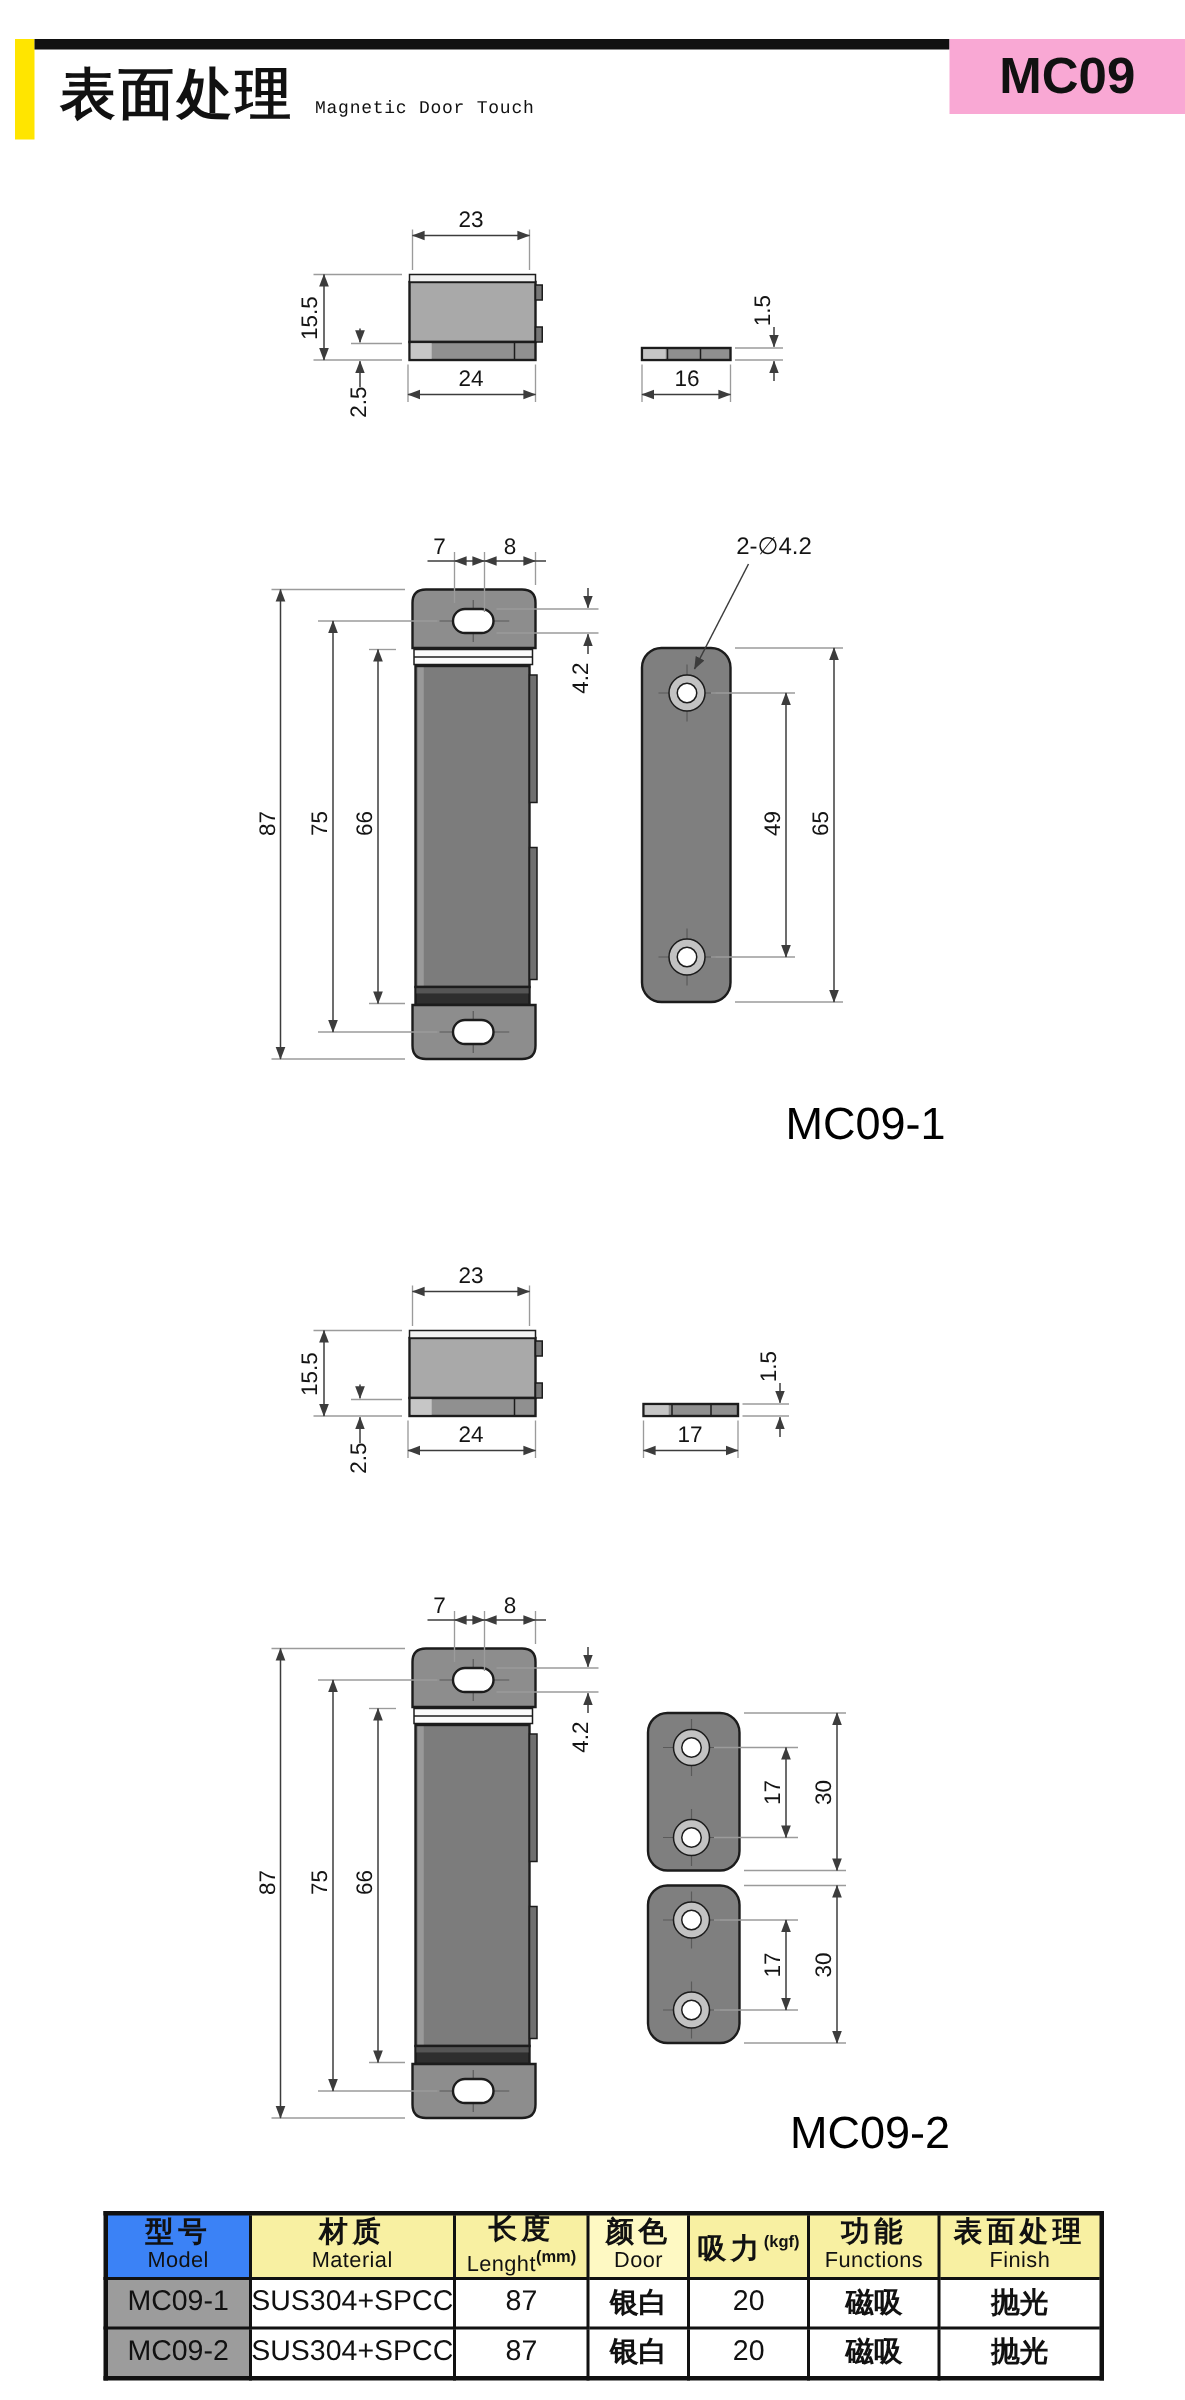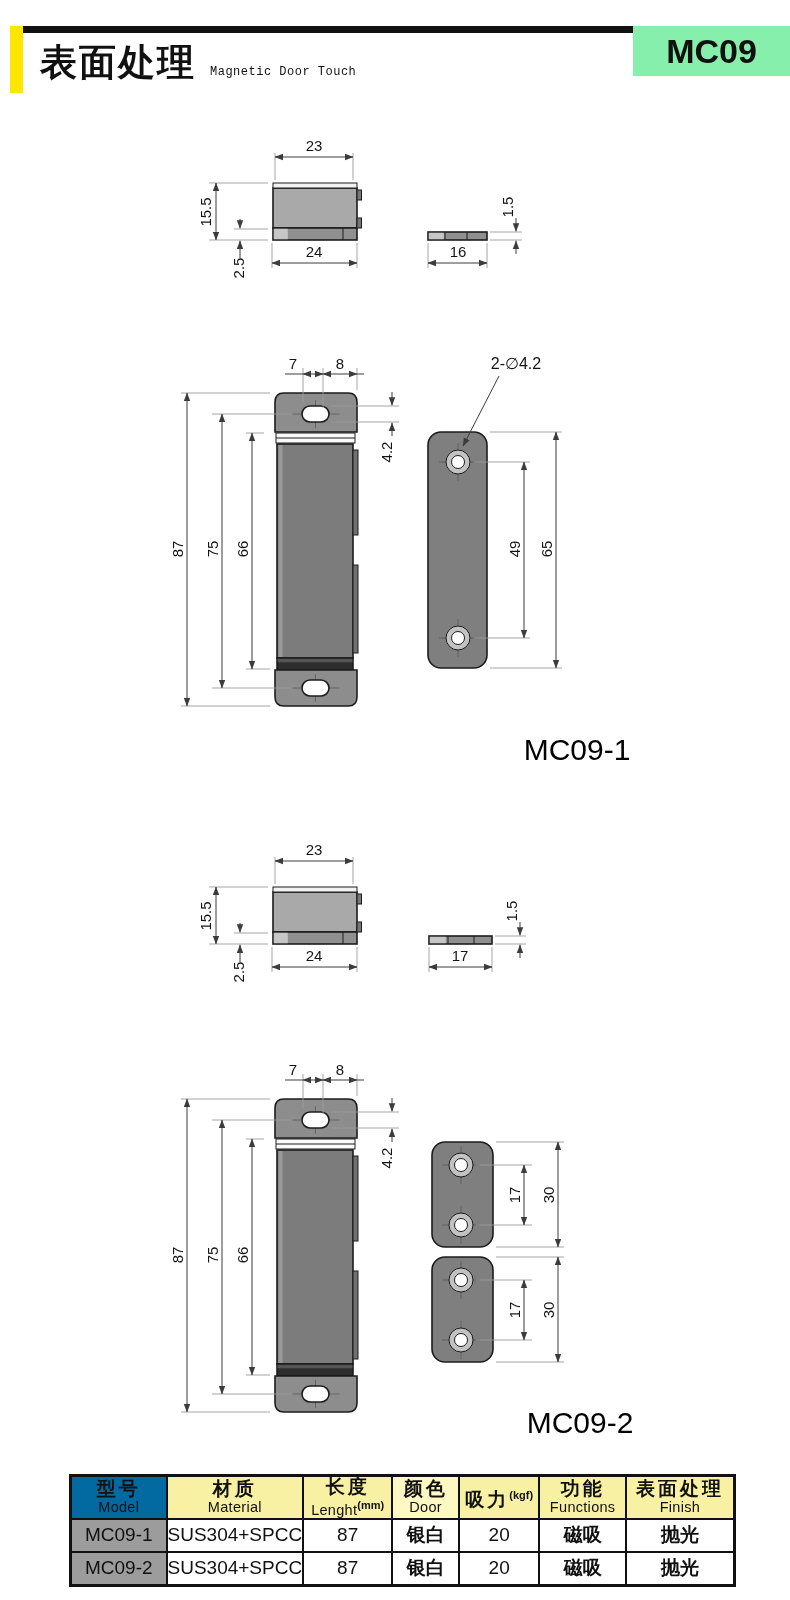--- a/index.html
+++ b/index.html
@@ -38,21 +38,21 @@
   .h-en{font-size:14.5px;font-weight:500;letter-spacing:.3px;line-height:16px;}
   .sup{font-size:11px;font-weight:bold;vertical-align:super;letter-spacing:0;}
   td.model{font-size:17px;}
   td.cn{font-size:18px;font-weight:700;}
 </style>
 </head>
 <body>
 
 <div class="accent-bar" style="background: rgb(255, 229, 0);"></div>
 <div class="top-rule"></div>
-<div class="badge" style="background: #86efac;">MC09</div>
+<div class="badge" style="background: #f9a8d4;">MC09</div>
 <div class="title-row">
   <span class="title-cn">表面处理</span>
   <span class="title-en">Magnetic Door Touch</span>
 </div>
 
 <svg class="drawing" width="790" height="1600" viewBox="0 0 790 1600">
   <defs>
     <marker id="ar" viewBox="0 0 10 10" refX="9.5" refY="5" markerWidth="8.5" markerHeight="8.5" orient="auto-start-reverse">
       <path d="M0,1.2 L10,5 L0,8.8 Z" fill="#3c3c3c"></path>
     </marker>
@@ -274,21 +274,21 @@
     <col style="width:96px">
       <col style="width:126px">
       <col style="width:89px">
       <col style="width:67px">
     <col style="width:80px">
       <col style="width:87px">
       <col style="width:108px">
   </colgroup>
   <tbody>
       <tr>
-    <th style="background: #0369a1;">
+    <th style="background: #3b82f6;">
           <div class="h-cn"><span>型号</span></div>
           <div class="h-en"><span>Model</span></div>
         </th>
     <th style="background: rgb(248, 240, 162);">
           <div class="h-cn"><span>材质</span></div>
           <div class="h-en"><span>Material</span></div>
         </th>
     <th style="background: rgb(248, 240, 162);">
           <div class="h-cn"><span>长度</span></div>
           <div class="h-en"><span>Lenght</span><span class="sup">(mm)</span></div>

